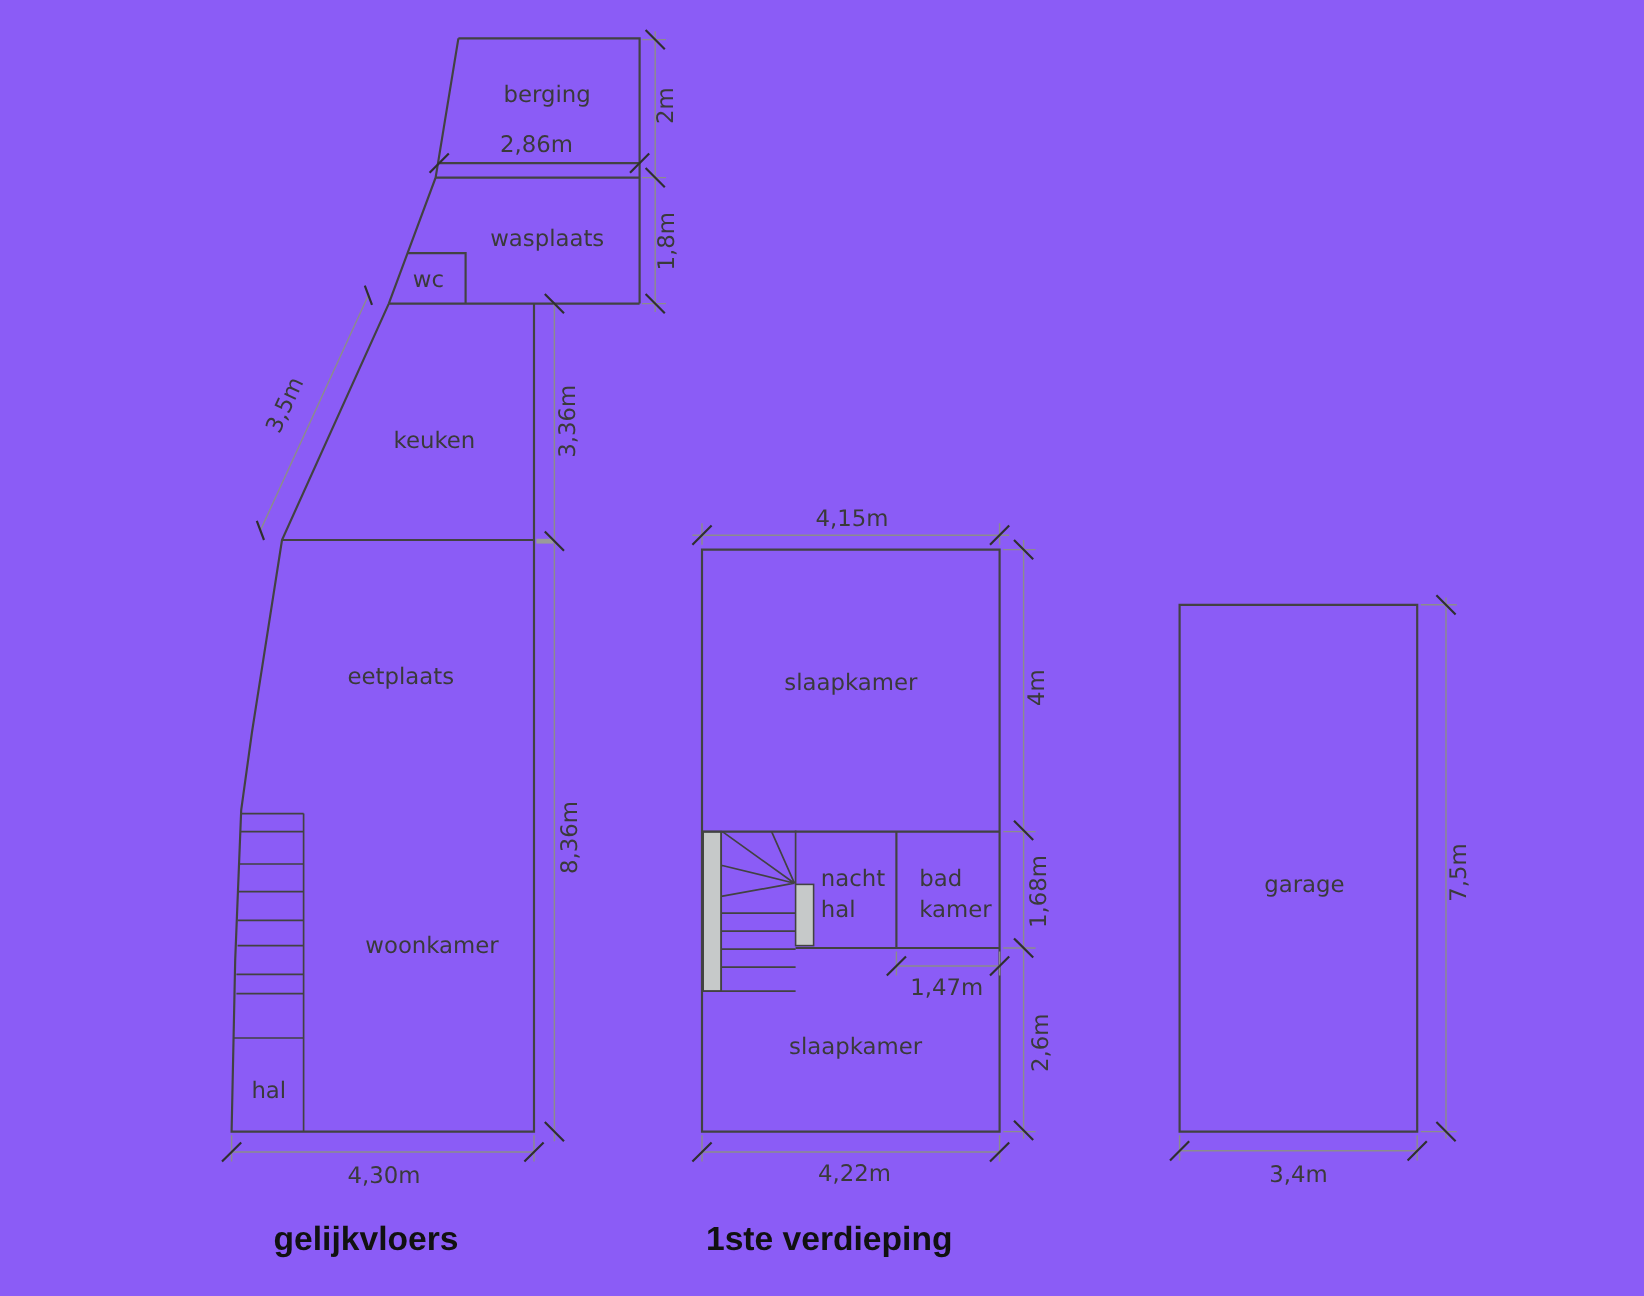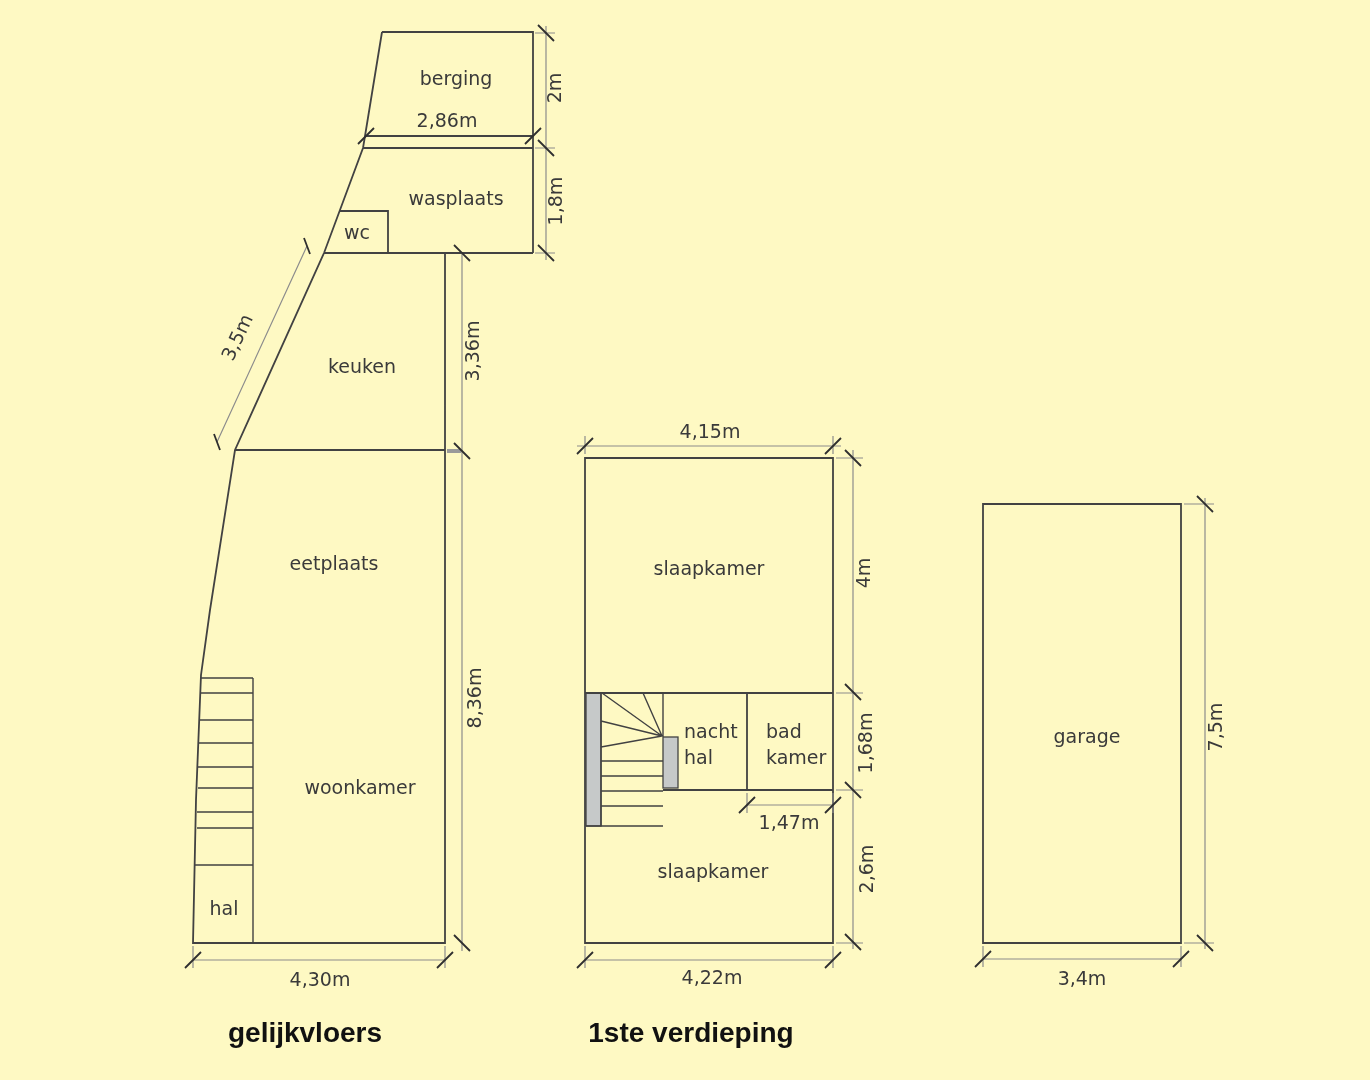--- a/index.html
+++ b/index.html
@@ -1,16 +1,16 @@
 <!DOCTYPE html>
 <html><head>
 <meta charset="utf-8">
 <style>
   html,body{margin:0;padding:0;background:#ffffff;}
-  .canvas{position:relative;width:1370px;height:1080px;background:#fef9c3;overflow:hidden;}
+  .canvas{position:relative;width:1370px;height:1080px;background:#8b5cf6;overflow:hidden;}
   svg{display:block;}
   .wall{fill:none;stroke:#424242;stroke-width:1.8;stroke-linecap:butt;stroke-linejoin:miter;}
   .stair{fill:none;stroke:#424242;stroke-width:1.4;}
   .dim{fill:none;stroke:#8c8c8c;stroke-width:1.2;}
   .dimthick{fill:none;stroke:#9a9a9a;stroke-width:4;}
   .tick{fill:none;stroke:#2f2f2f;stroke-width:1.8;}
   .grayfill{fill:#c6c9c9;stroke:#424242;stroke-width:1.3;}
   .label{font-family:"DejaVu Sans",sans-serif;font-size:19px;fill:#3a3a3a;}
   .dimlabel{font-family:"DejaVu Sans",sans-serif;font-size:19px;fill:#3a3a3a;}
   .title{font-family:"Liberation Sans",sans-serif;font-size:28px;font-weight:bold;fill:#111111;}

